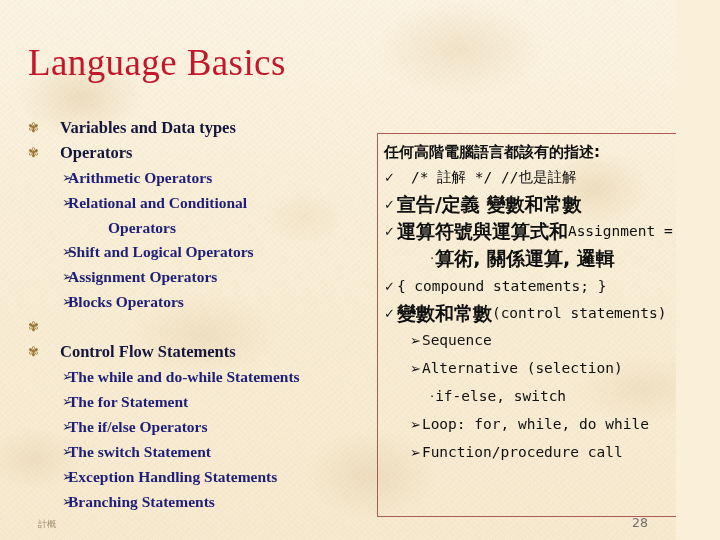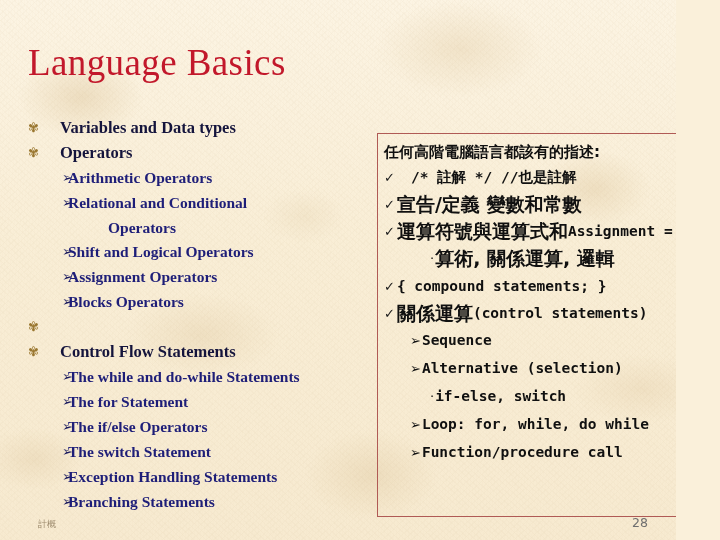--- a/index.html
+++ b/index.html
@@ -156,21 +156,20 @@
     font-weight: bold;
     font-size: 19px;
     line-height: 27px;
     color: #101010;
   }
   .r-mono {
     font-family: "DejaVu Sans Mono", monospace;
     font-size: 14.5px;
     line-height: 27px;
     color: #101010;
-    font-weight: bold;
   }
   .r-indent-1 { padding-left: 26px; }
   .r-indent-2 { padding-left: 46px; }
   .r-arrow {
     font-family: "DejaVu Sans", sans-serif;
     font-size: 13px;
     line-height: 28px;
     color: #101010;
     padding-right: 1px;
     flex: 0 0 auto;
@@ -290,21 +289,21 @@
         <div class="r-row r-indent-2">
           <span class="r-arrow">·</span>
           <span class="r-cjk">算術, 關係運算, 邏輯</span>
         </div>
         <div class="r-row">
           <span class="r-check">✓</span>
           <span class="r-mono">{ compound statements; }</span>
         </div>
         <div class="r-row">
           <span class="r-check">✓</span>
-          <span class="r-cjk">關係運算</span>
+          <span class="r-cjk">變數和常數</span>
           <span class="r-mono">(control statements)</span>
         </div>
         <div class="r-row r-indent-1">
           <span class="r-arrow">➢</span>
           <span class="r-mono">Sequence</span>
         </div>
         <div class="r-row r-indent-1">
           <span class="r-arrow">➢</span>
           <span class="r-mono">Alternative (selection)</span>
         </div>

